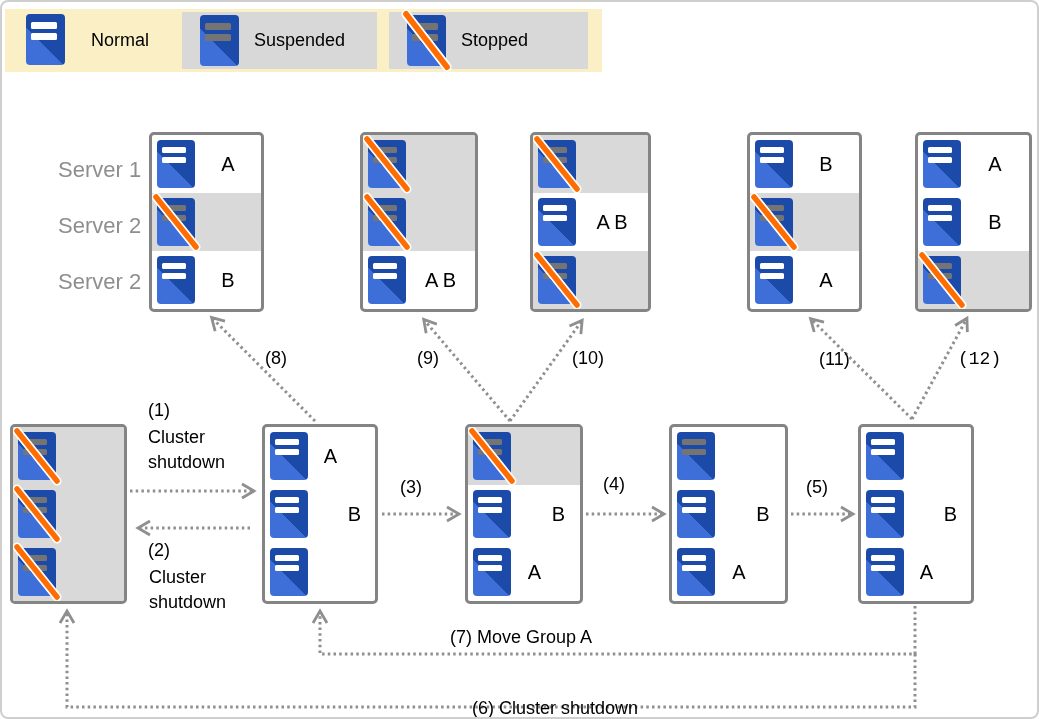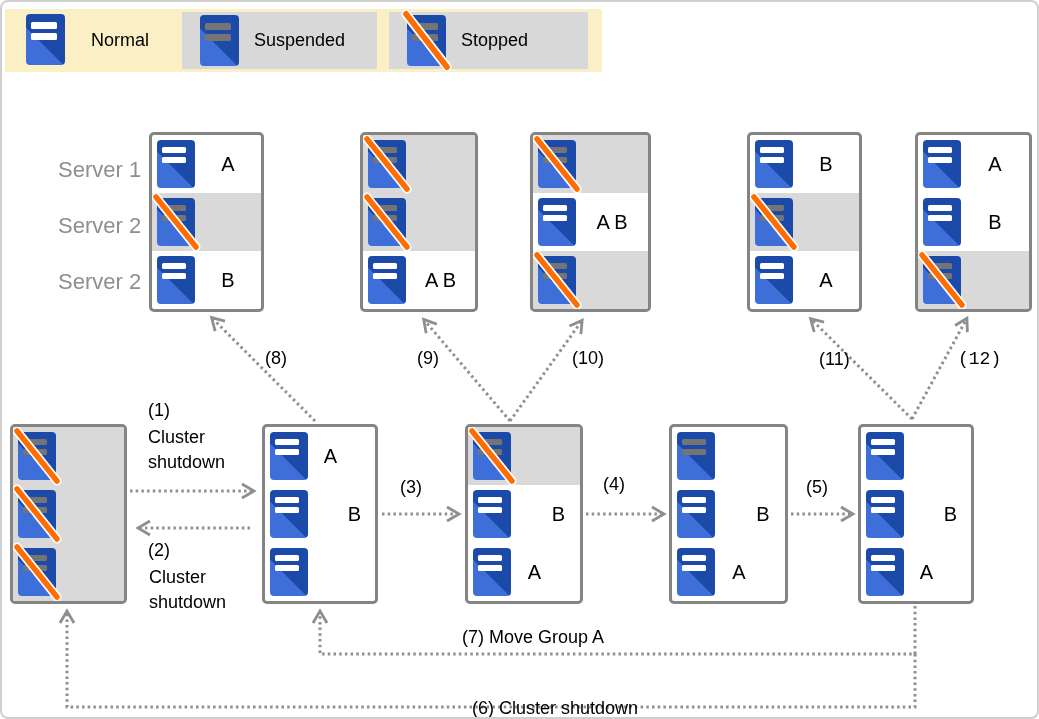--- a/index.html
+++ b/index.html
@@ -64,21 +64,21 @@
   .lbl-a2n{left:146px;top:538px;}
   .lbl-a2c{left:147px;top:563px;width:95px;}
   .lbl-a3{left:398px;top:475px;}
   .lbl-a4{left:601px;top:472px;}
   .lbl-a5{left:804px;top:475px;}
   .lbl-a8{left:263px;top:346px;}
   .lbl-a9{left:415px;top:346px;}
   .lbl-a10{left:570px;top:346px;}
   .lbl-a11{left:791px;top:347px;margin-left:26px;}
   .lbl-a12{left:956px;top:347px;font-family:Liberation Mono, monospace;}
-  .lbl-a7{left:460px;top:625px;}
+  .lbl-a7{left:448px;top:625px;}
   .lbl-a6{left:470px;top:679px;margin-top:17px;}
 </style>
 </head>
 <body>
 
 <div id="page">
 
   <div class="legend">
     <div class="litem litem-normal">
       <span class="licon-slot">

